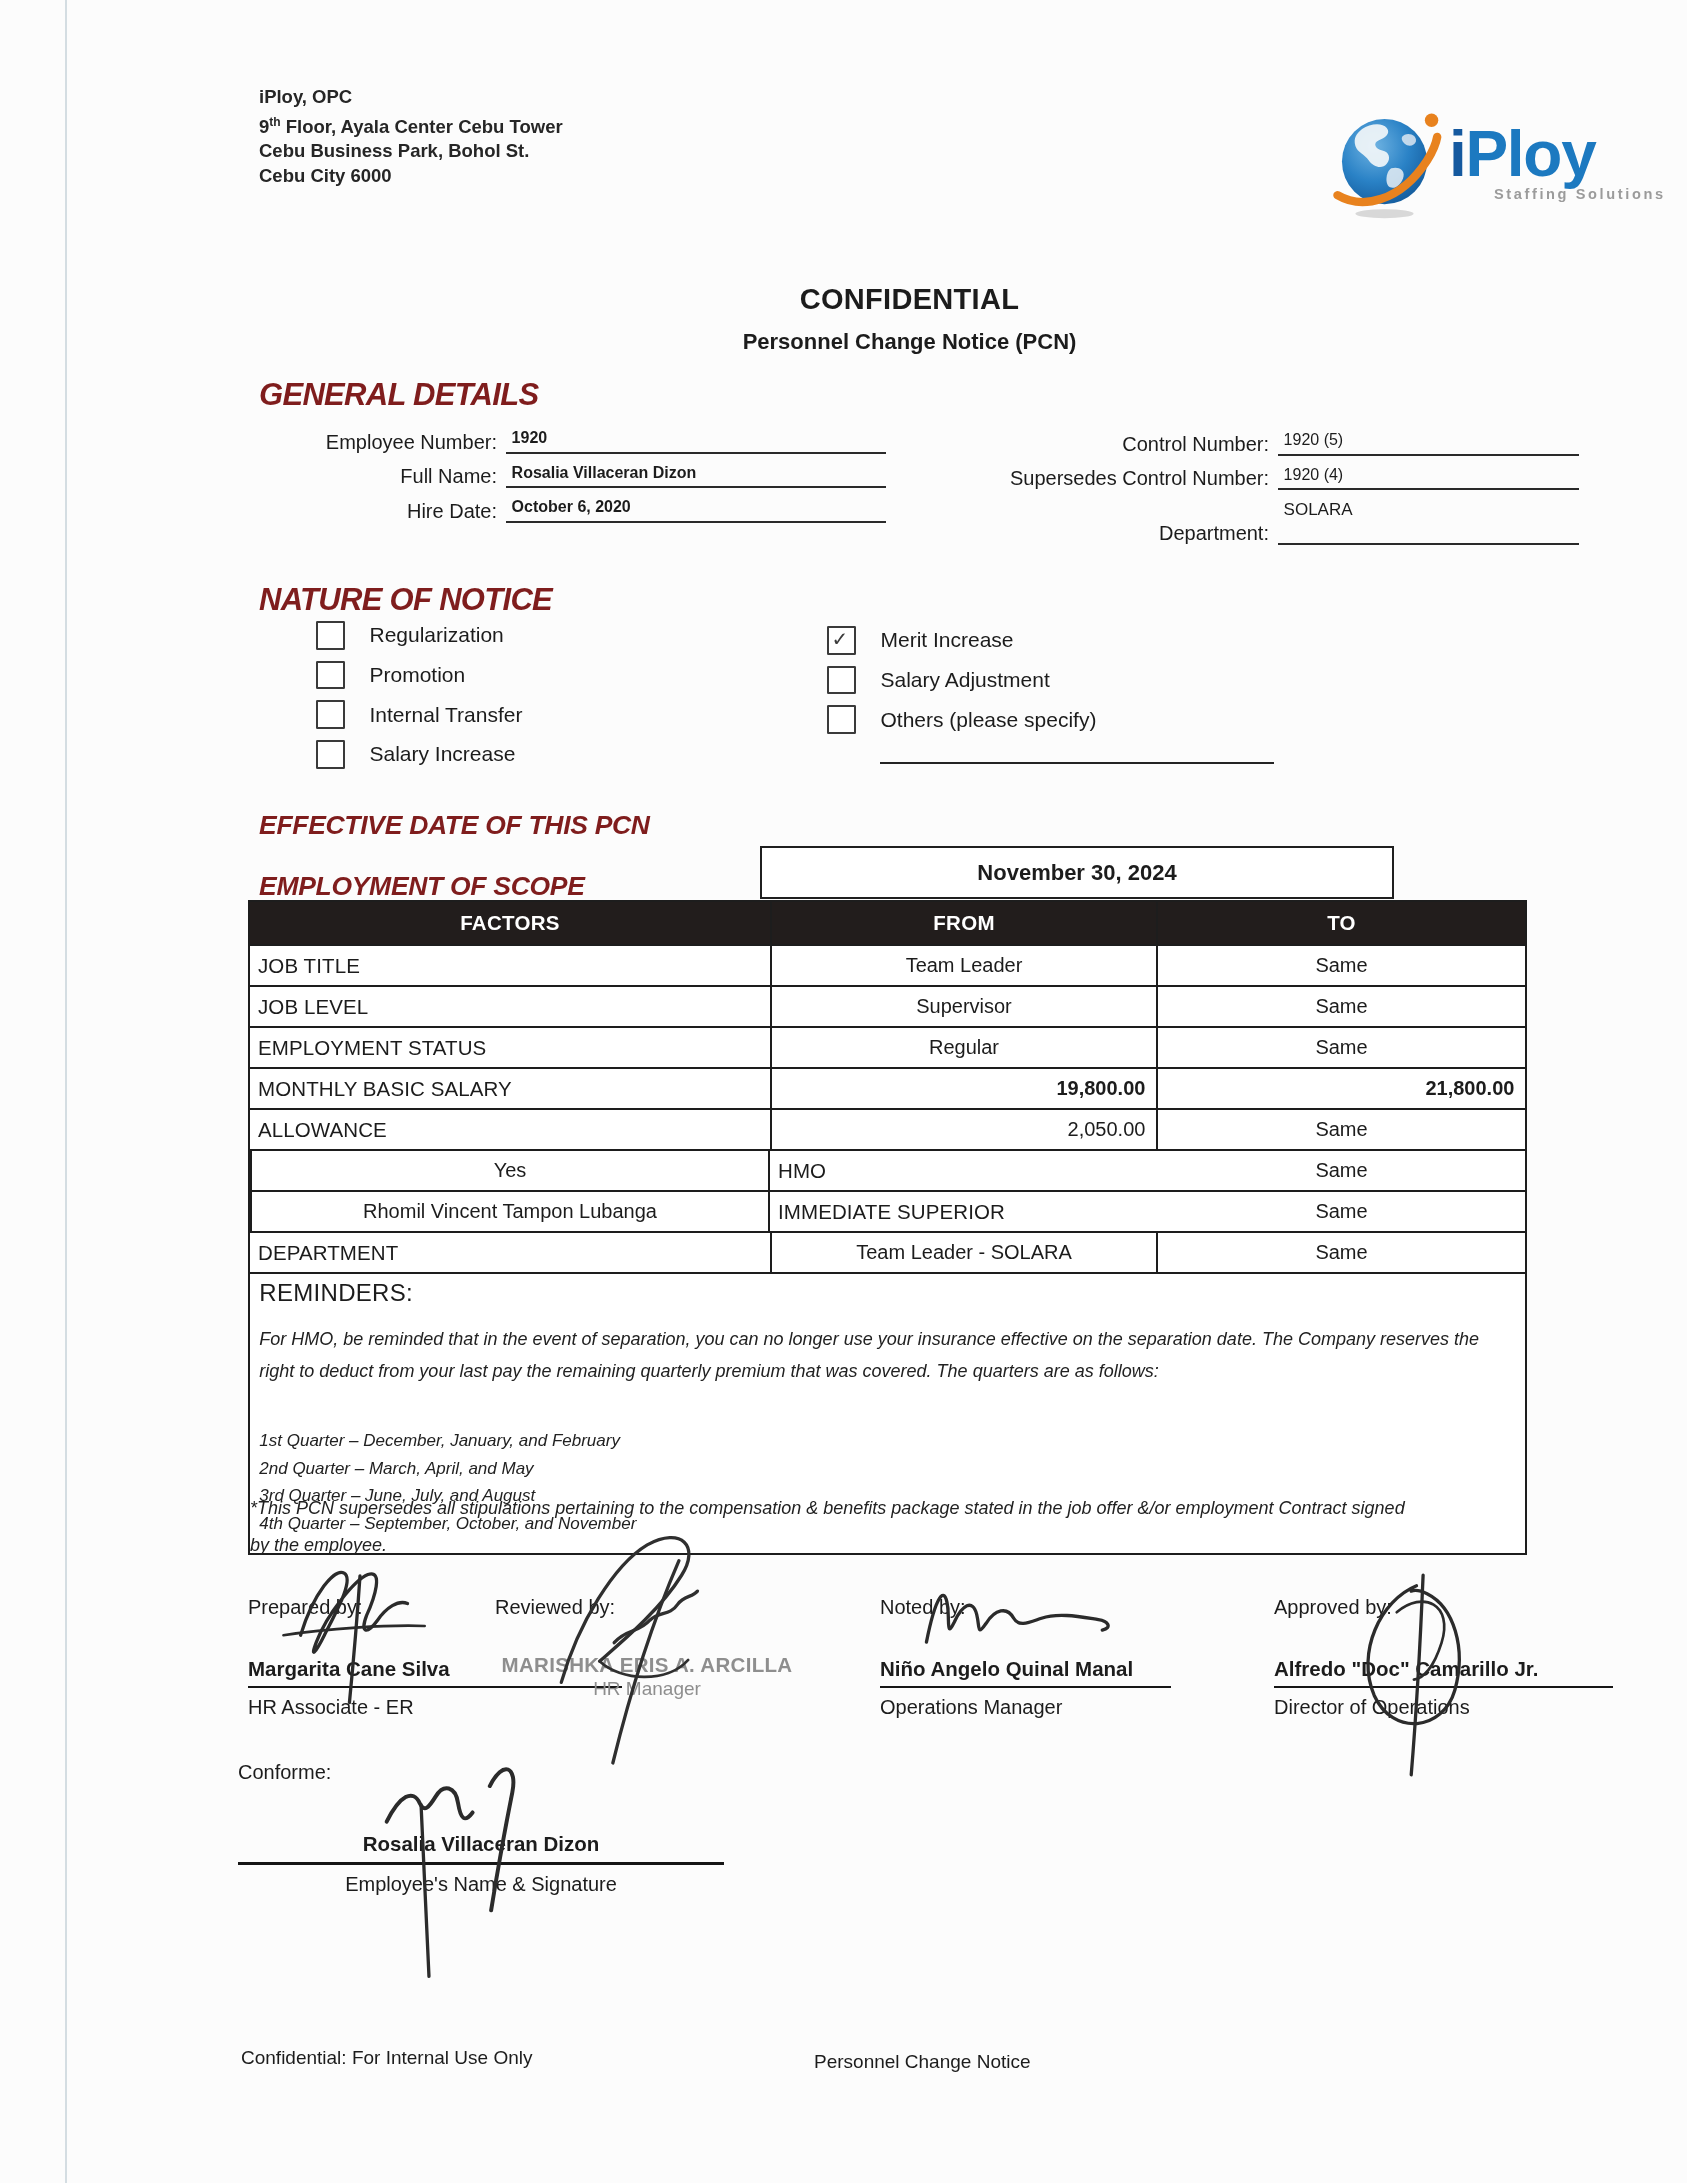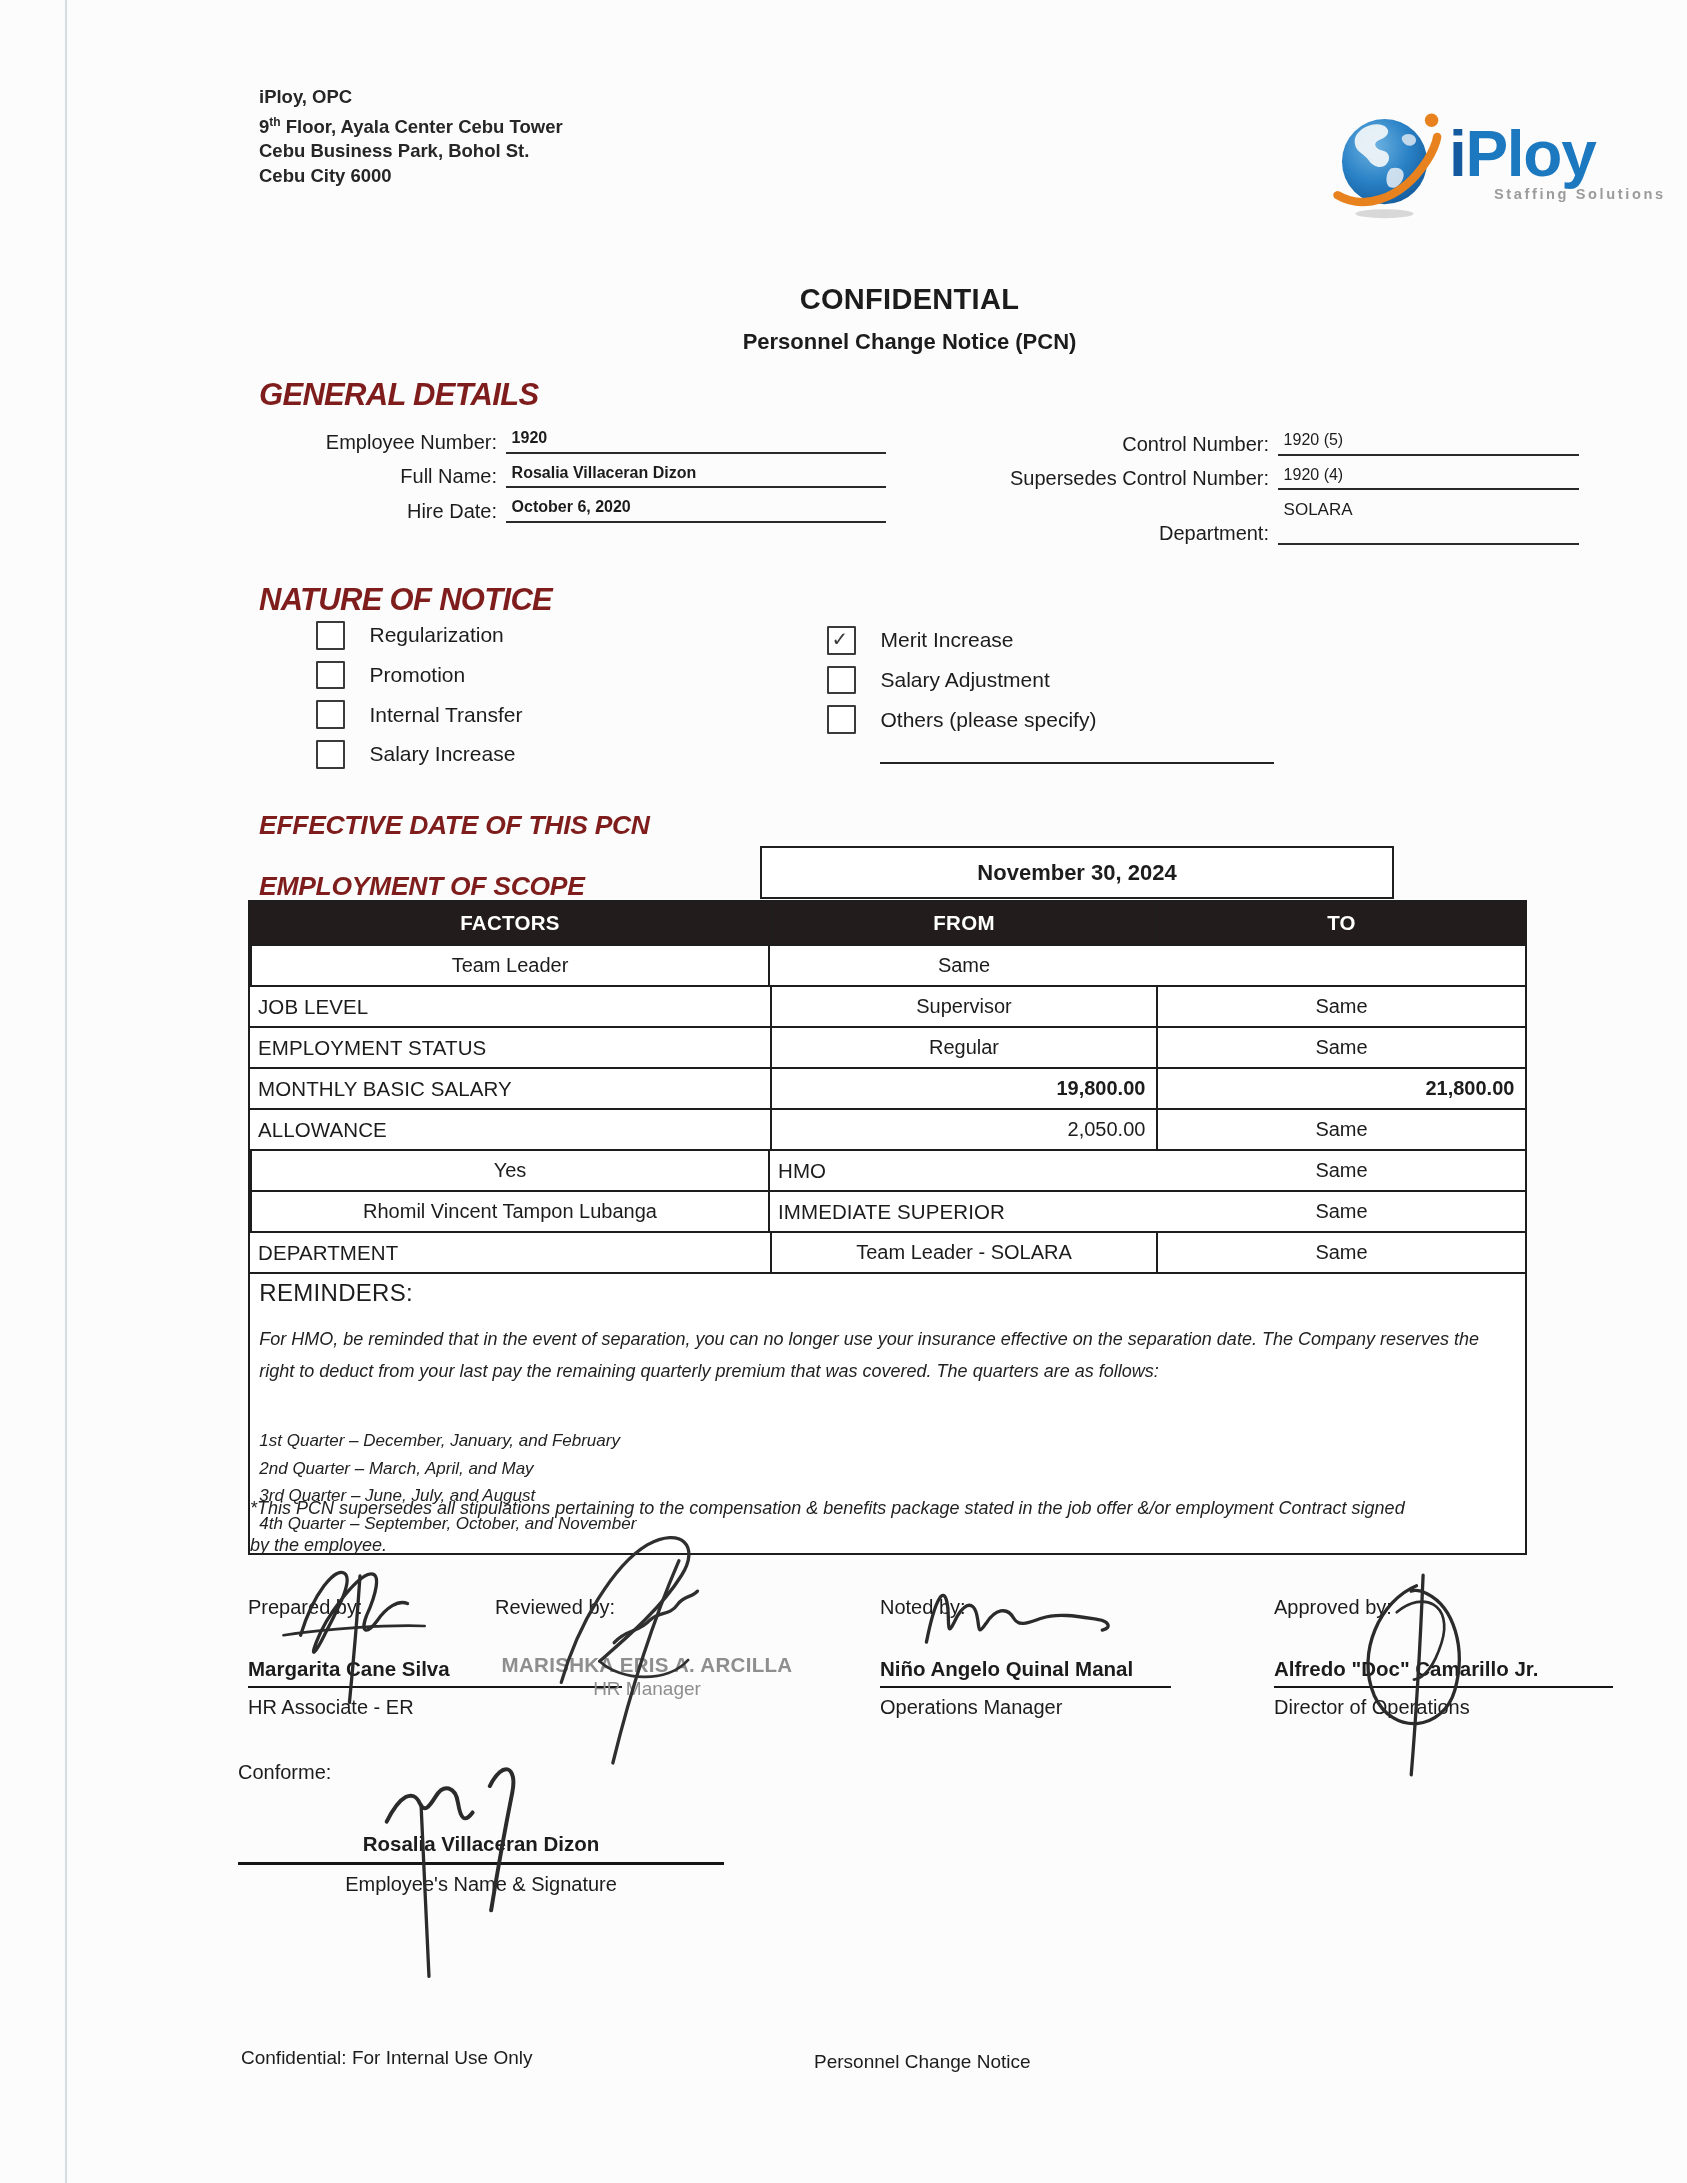--- a/index.html
+++ b/index.html
@@ -223,20 +223,21 @@
 
   <div class="sec-head h-scope">EMPLOYMENT OF SCOPE</div>
 
   <div class="scope-table">
     <div class="srow head">
       <div class="cell">FACTORS</div>
       <div class="cell mid">FROM</div>
       <div class="cell">TO</div>
     </div>
     <div class="srow body">
+      <div class="cell factor">JOB TITLE</div>
       <div class="cell mid ctr">Team Leader</div>
       <div class="cell ctr">Same</div>
     </div>
     <div class="srow body">
       <div class="cell factor">JOB LEVEL</div>
       <div class="cell mid ctr">Supervisor</div>
       <div class="cell ctr">Same</div>
     </div>
     <div class="srow body">
       <div class="cell factor">EMPLOYMENT STATUS</div>

